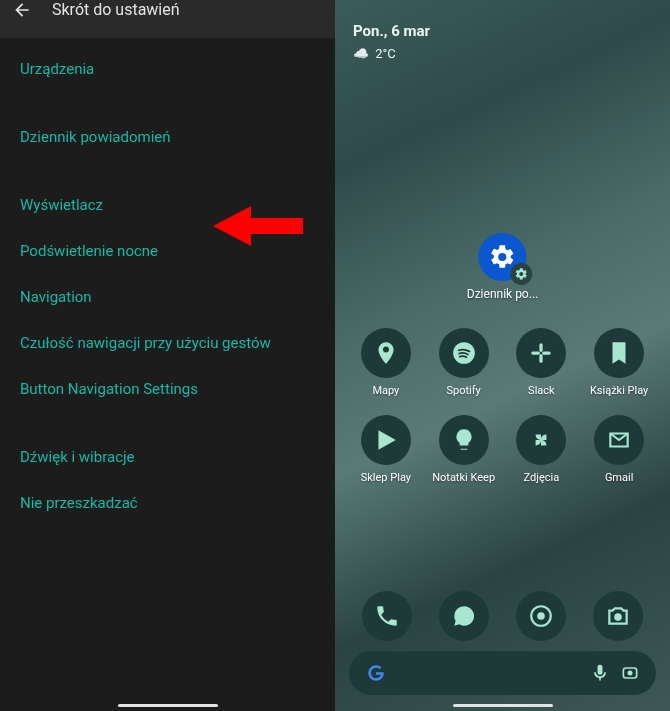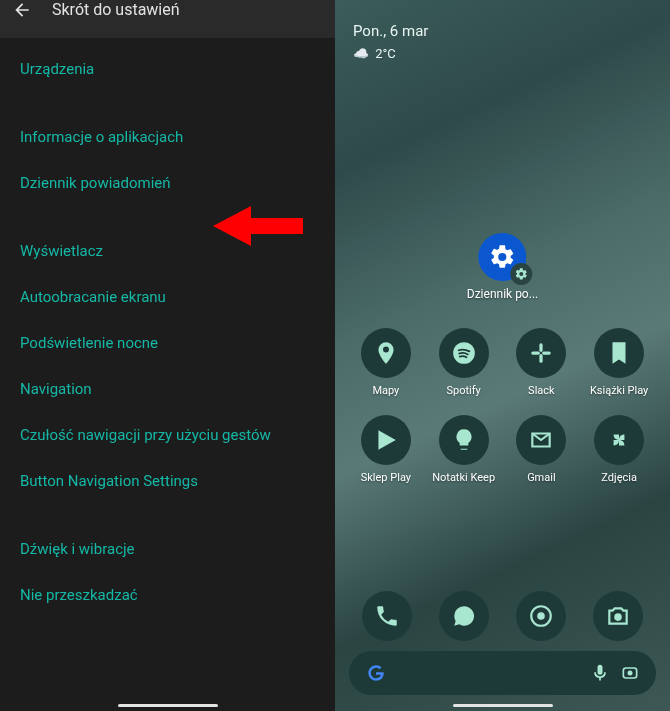--- a/index.html
+++ b/index.html
@@ -60,21 +60,21 @@
   .right {
     width: 335px;
     height: 711px;
     position: relative;
     background: linear-gradient(155deg, #3a5c5a 0%, #2f4a4a 20%, #4a6b68 40%, #5a7a77 55%, #2a4442 75%, #3d5855 100%);
     color: #e8f5f2;
   }
   .status-row {
     padding: 22px 18px 0 18px;
     font-size: 15px;
-    font-weight: 400;
+    font-weight: 700;
   }
   .weather-row {
     padding: 6px 18px;
     font-size: 13px;
     display: flex;
     align-items: center;
     gap: 6px;
   }
   .cloud { font-size: 13px; }
   .widget {
@@ -169,25 +169,23 @@
 <div class="left">
   <div class="header">
     <svg class="back-icon" viewBox="0 0 24 24">
         <path d="M20 11H7.83l5.59-5.59L12 4l-8 8 8 8 1.41-1.41L7.83 13H20z"></path>
       </svg>
     <div class="header-title">Skrót do ustawień</div>
   </div>
   <div class="list">
     <div class="item">Urządzenia</div>
     <div class="gap"></div>
-    <div class="item">Informacje o aplikacjach</div>
     <div class="item">Dziennik powiadomień</div>
     <div class="gap"></div>
     <div class="item">Wyświetlacz</div>
-    <div class="item">Autoobracanie ekranu</div>
     <div class="item">Podświetlenie nocne</div>
     <div class="item">Navigation</div>
     <div class="item">Czułość nawigacji przy użyciu gestów</div>
     <div class="item">Button Navigation Settings</div>
     <div class="gap"></div>
     <div class="item">Dźwięk i wibracje</div>
     <div class="item">Nie przeszkadzać</div>
   </div>
   <svg class="arrow" viewBox="0 0 90 44">
     <polygon points="0,22 38,2 38,14 90,14 90,30 38,30 38,42" fill="#ff0000"></polygon>
@@ -267,33 +265,33 @@
       <div class="app-circle">
           <svg viewBox="0 0 24 24">
             <path d="M9 21h6v-1H9v1zm3-19a7 7 0 00-4 12.7V17h8v-2.3A7 7 0 0012 2z"></path>
           </svg>
         </div>
       <div class="app-label">Notatki Keep</div>
     </div>
     <div class="app">
       <div class="app-circle">
           <svg viewBox="0 0 24 24">
+            <path d="M12 12c0-3 2-5 5-5v5h-5zm0 0c3 0 5 2 5 5h-5v-5zm0 0c0 3-2 5-5 5v-5h5zm0 0c-3 0-5-2-5-5h5v5z"></path>
+          </svg>
+        </div>
+      <div class="app-label">Zdjęcia</div>
+    </div>
+    <div class="app">
+      <div class="app-circle">
+          <svg viewBox="0 0 24 24">
             <path d="M4 6h16v12H4z" fill="none" stroke="#a8e6cf" stroke-width="2"></path>
             <path d="M4 6l8 6 8-6" fill="none" stroke="#a8e6cf" stroke-width="2"></path>
           </svg>
         </div>
       <div class="app-label">Gmail</div>
-    </div>
-    <div class="app">
-      <div class="app-circle">
-          <svg viewBox="0 0 24 24">
-            <path d="M12 12c0-3 2-5 5-5v5h-5zm0 0c3 0 5 2 5 5h-5v-5zm0 0c0 3-2 5-5 5v-5h5zm0 0c-3 0-5-2-5-5h5v5z"></path>
-          </svg>
-        </div>
-      <div class="app-label">Zdjęcia</div>
     </div>
   </div>
 
   <div class="dock">
     <div class="app">
         <div class="app-circle">
           <svg viewBox="0 0 24 24">
             <path d="M6.6 10.8a15 15 0 006.6 6.6l2.2-2.2a1 1 0 011-.25 11.4 11.4 0 003.6.58 1 1 0 011 1V20a1 1 0 01-1 1A17 17 0 013 4a1 1 0 011-1h3.5a1 1 0 011 1 11.4 11.4 0 00.58 3.6 1 1 0 01-.25 1z"></path>
           </svg>
         </div>

